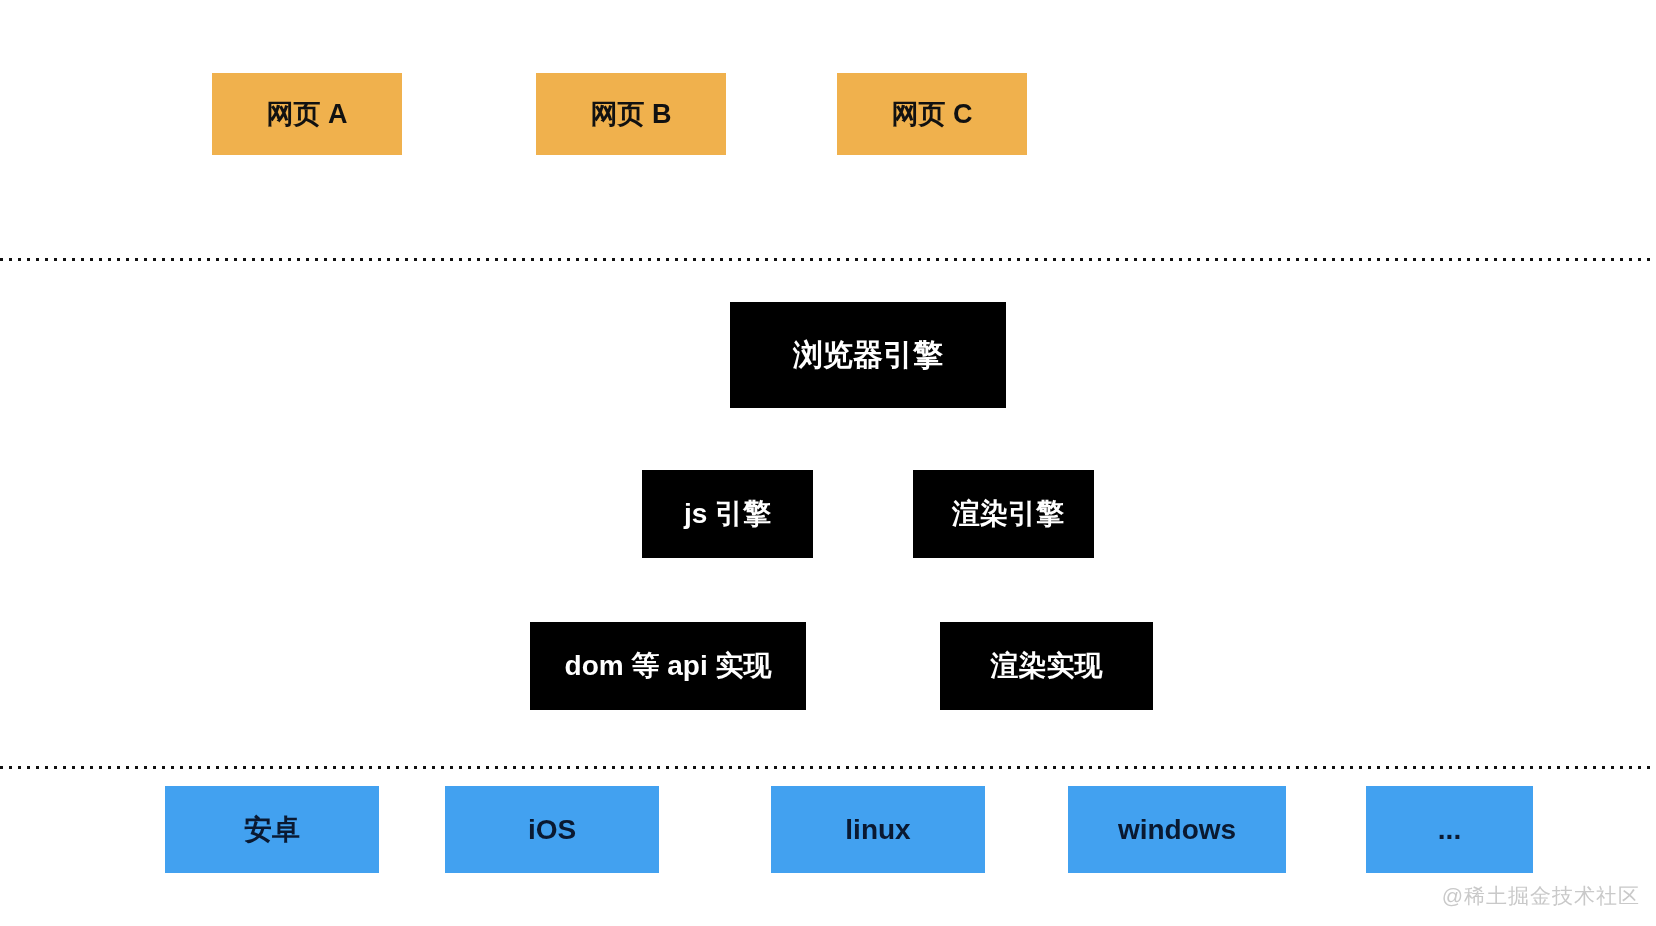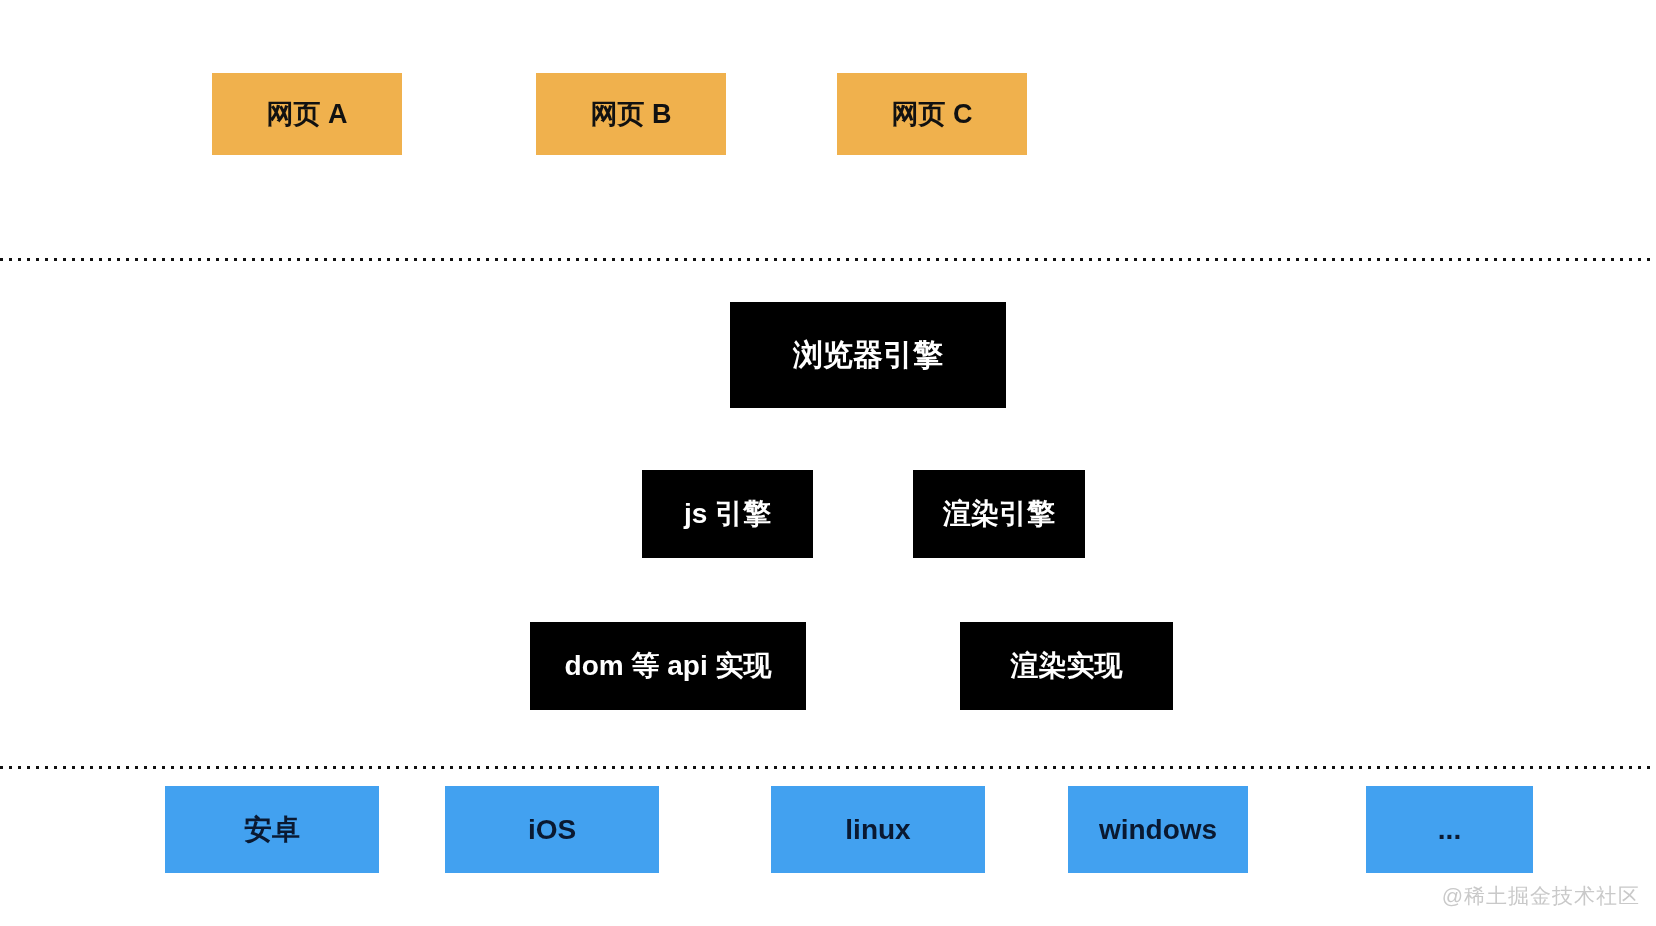--- a/index.html
+++ b/index.html
@@ -52,36 +52,36 @@
   .dotted-top { top: 257px; }
   .dotted-bottom { top: 765px; }
 
   
   .engine-box {
     background: #000000;
     color: #ffffff;
   }
   .browser-engine { left: 730px; top: 302px; width: 276px; height: 106px; font-size: 30px; }
   .js-engine      { left: 642px; top: 470px; width: 171px; height: 88px;  font-size: 28px; }
-  .render-engine  { left: 913px; top: 470px; width: 172px; height: 88px;  font-size: 28px; }
+  .render-engine  { left: 913px; top: 470px; width: 172px; height: 88px;  font-size: 28px; padding-left: 9px; }
   .dom-api        { left: 530px; top: 622px; width: 276px; height: 88px;  font-size: 28px; }
-  .render-impl    { left: 940px; top: 622px; width: 213px; height: 88px;  font-size: 28px; margin-left: 20px; }
+  .render-impl    { left: 940px; top: 622px; width: 213px; height: 88px;  font-size: 28px; }
 
   
   .platform-box {
     background: #42A1F0;
     color: #0A1931;
     font-size: 28px;
     top: 786px;
     height: 87px;
   }
   .platform-android { left: 165px;  width: 214px; }
   .platform-ios     { left: 445px;  width: 214px; }
   .platform-linux   { left: 743px;  width: 214px; margin-left: 28px; }
-  .platform-windows { left: 1068px; width: 180px; }
+  .platform-windows { left: 1068px; width: 218px; }
   .platform-other   { left: 1366px; width: 167px; }
 
   .watermark {
     position: absolute;
     right: 16px;
     bottom: 16px;
     color: #C9C9C9;
     font-size: 21px;
     font-weight: normal;
     letter-spacing: 1px;

